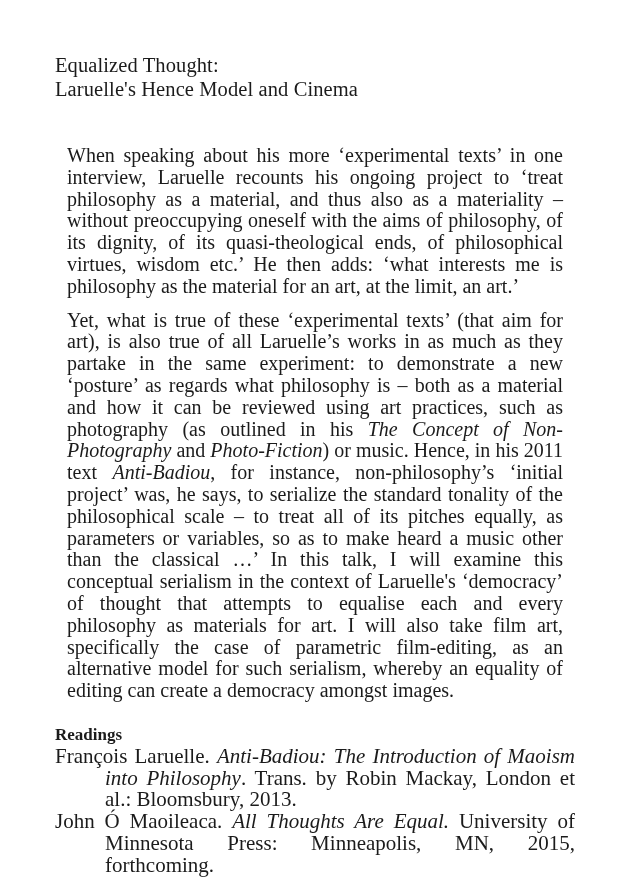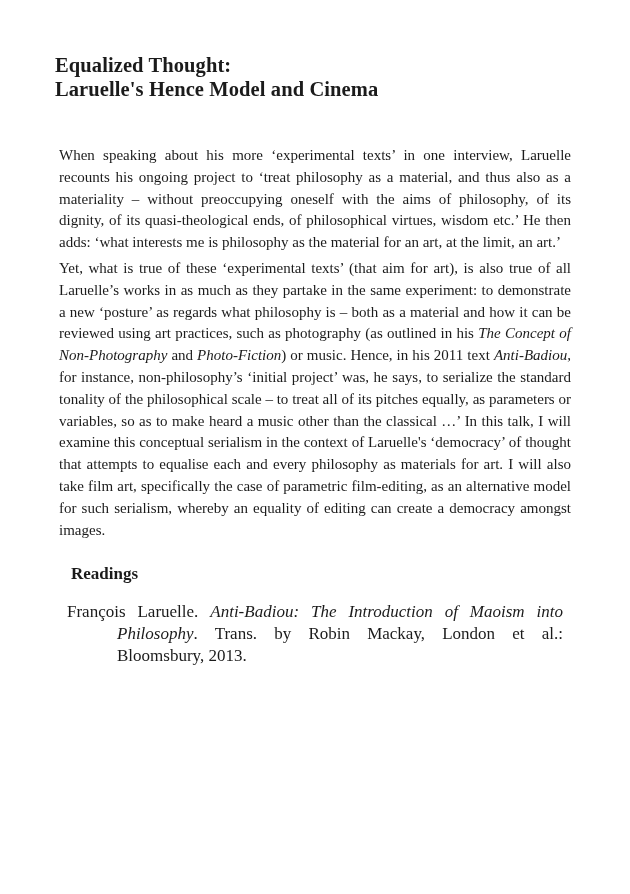--- a/index.html
+++ b/index.html
@@ -18,46 +18,46 @@
   }
   .content {
     box-sizing: content-box;
     width: 520px;
     padding: 53px 55px 0 55px;
   }
   .title {
     margin: 0;
     font-size: 20.5px;
     line-height: 24px;
-    font-weight: 700;
+    font-weight: 400;
     letter-spacing: 0.1px;
   }
   .title-line { display: block; }
   .author {
     margin-top: 23px;
     font-size: 17px;
     line-height: 22px;
   }
   .abstract { margin-top: 44px; }
   .para {
-    margin: 4px;
-    font-size: 15px;
+    margin: 12px;
+    font-size: 20px;
     line-height: 21.8px;
     text-align: justify;
   }
   .readings { margin-top: 22px; }
   .readings-heading {
-    margin: 16px;
+    margin: 0;
     font-size: 17px;
     line-height: 21.8px;
     font-weight: 700;
   }
   .entry {
-    margin: 12px;
-    font-size: 17px;
+    margin: 0;
+    font-size: 21px;
     line-height: 21.8px;
     text-align: justify;
     padding-left: 50px;
     text-indent: -50px;
   }
   em { }
 </style>
 </head>
 <body>
 
@@ -71,16 +71,17 @@
 
 
     <div class="abstract">
       <p class="para">When speaking about his more ‘experimental texts’ in one interview, Laruelle recounts his ongoing project to ‘treat philosophy as a material, and thus also as a materiality – without preoccupying oneself with the aims of philosophy, of its dignity, of its quasi-theological ends, of philosophical virtues, wisdom etc.’ He then adds: ‘what interests me is philosophy as the material for an art, at the limit, an art.’</p>
       <p class="para"><span>Yet, what is true of these ‘experimental texts’ (that aim for art), is also true of all Laruelle’s works in as much as they partake in the same experiment: to demonstrate a new ‘posture’ as regards what philosophy is – both as a material and how it can be reviewed using art practices, such as photography (as outlined in his </span><em>The Concept of Non-Photography</em><span> and </span><em>Photo-Fiction</em><span>) or music. Hence, in his 2011 text </span><em>Anti-Badiou</em><span>, for instance, non-philosophy’s ‘initial project’ was, he says, to serialize the standard tonality of the philosophical scale – to treat all of its pitches equally, as parameters or variables, so as to make heard a music other than the classical …’ In this talk, I will examine this conceptual serialism in the context of Laruelle's ‘democracy’ of thought that attempts to equalise each and every philosophy as materials for art. I will also take film art, specifically the case of parametric film-editing, as an alternative model for such serialism, whereby an equality of editing can create a democracy amongst images.</span></p>
     </div>
 
     <div class="readings">
       <h2 class="readings-heading">Readings</h2>
       <p class="entry"><span>François Laruelle. </span><em>Anti-Badiou: The Introduction of Maoism into Philosophy</em><span>. Trans. by Robin Mackay, London et al.: Bloomsbury, 2013.</span></p>
+      <p class="entry"><span>John Ó Maoileaca. </span><em>All Thoughts Are Equal.</em><span> University of Minnesota Press: Minneapolis, MN, 2015, forthcoming.</span></p>
     </div>
 
   </div>
 </div>
 
 </body></html>

